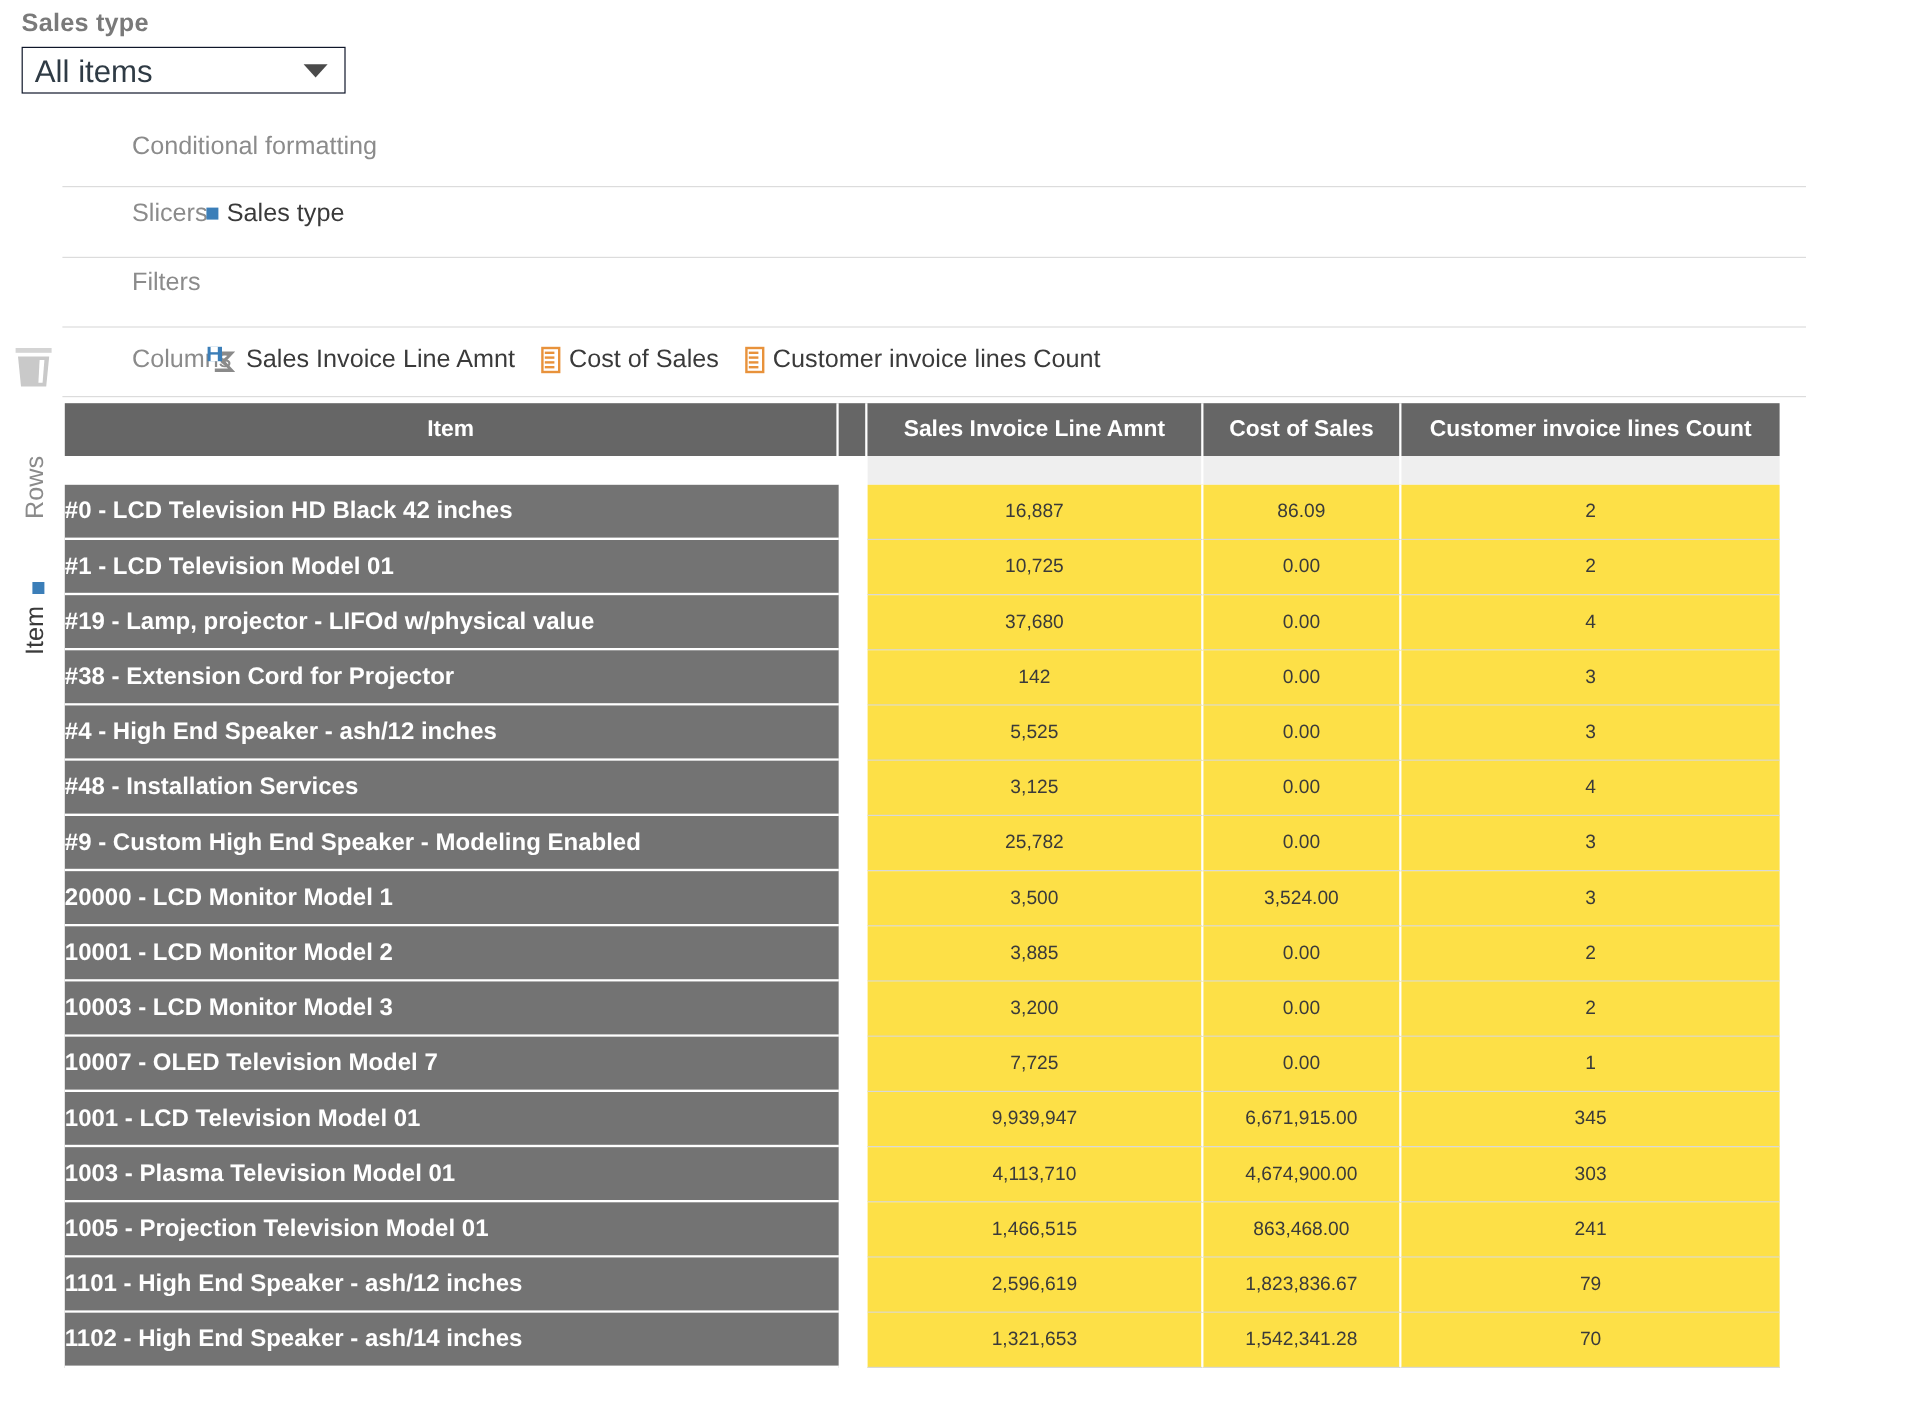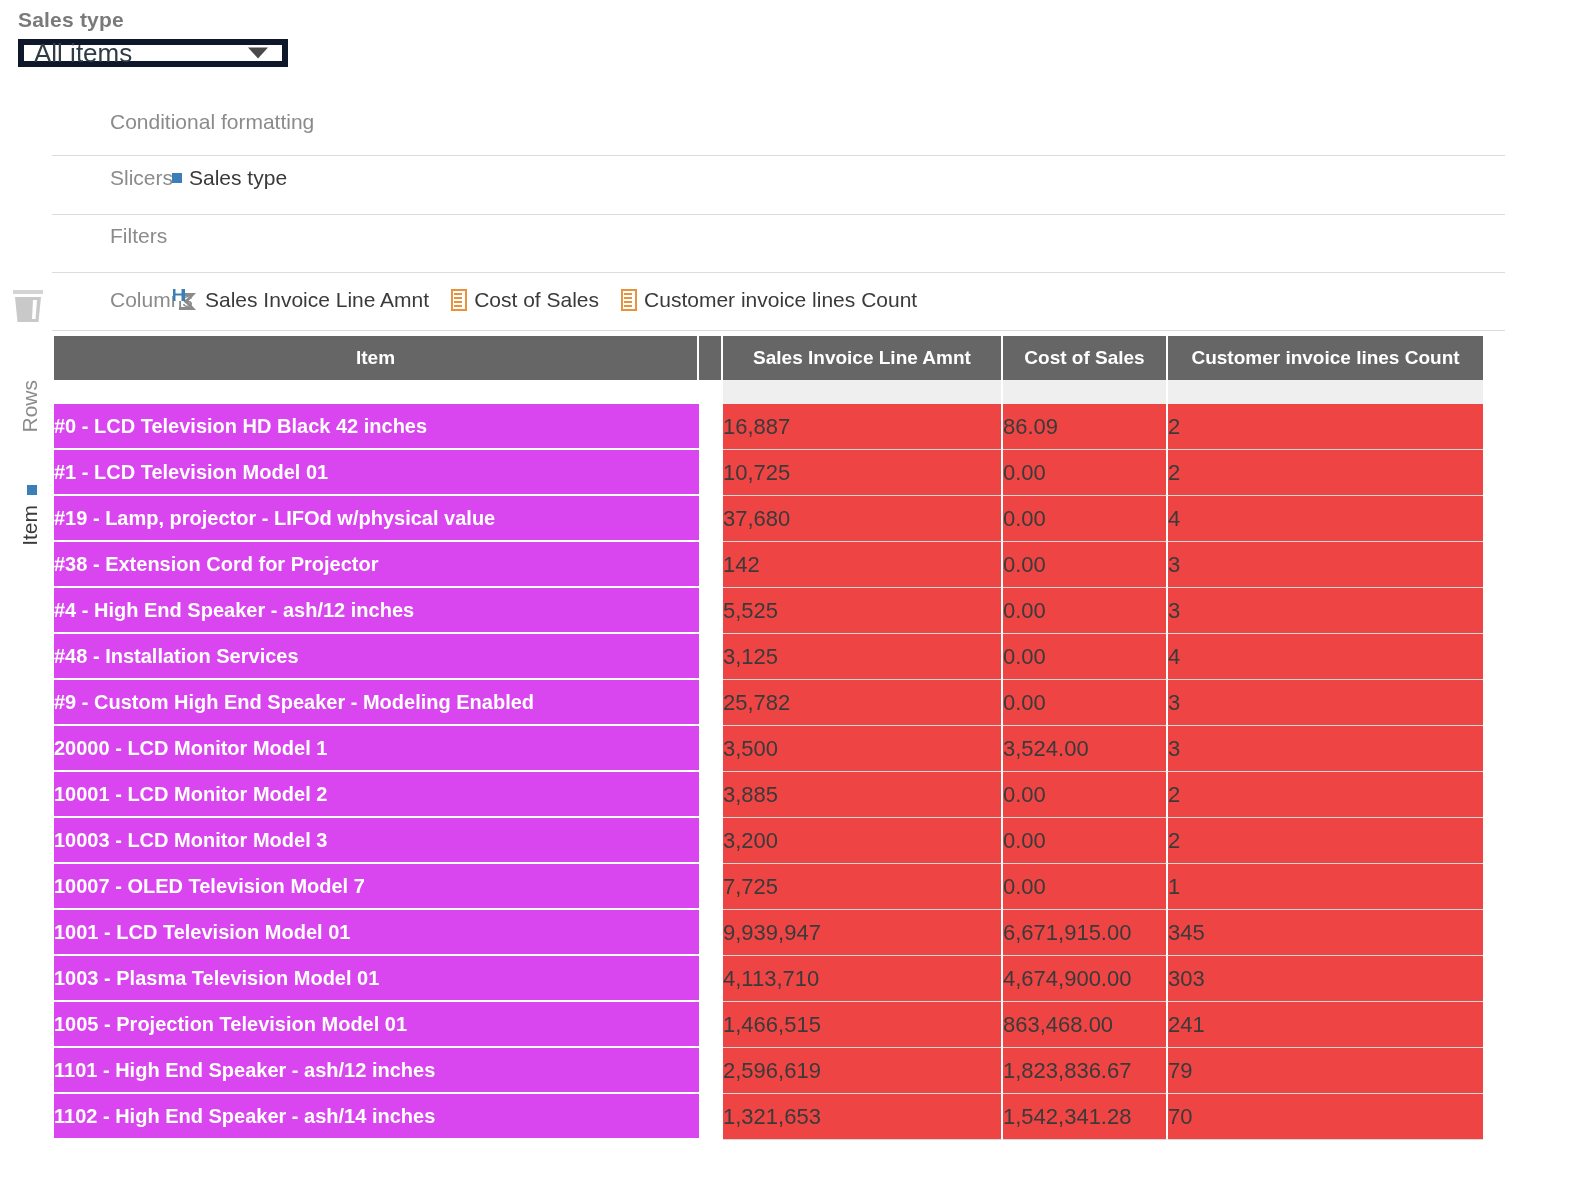--- a/index.html
+++ b/index.html
@@ -25,22 +25,22 @@
   }
   #slicer-title {
     font-size: 21px;
     font-weight: bold;
     color: #7a7a7a;
     letter-spacing: .2px;
     margin-bottom: 7px;
   }
   #slicer-select {
     width: 270px;
-    height: 28px;
-    border: 6px solid #0f172a;
+    height: 39px;
+    border: 1px solid #0f172a;
     background: #ffffff;
     box-sizing: border-box;
     display: flex;
     align-items: center;
     padding: 0 10px;
     position: relative;
   }
   #slicer-select .value {
     font-size: 26px;
     color: #2f3b45;
@@ -209,41 +209,41 @@
   tr.blank-row td {
     height: 22px;
     background: #efefef;
     border-right: 2px solid #ffffff;
   }
   tr.blank-row td.gapcell { background: #ffffff; border-right: none; }
   tr.blank-row td.rowhdr  { background: #ffffff; }
   tr.blank-row td.lastcell { border-right: none; }
 
   td.rowhdr {
-    background: #d946ef;
+    background: #737373;
     color: #ffffff;
     font-size: 20px;
     font-weight: bold;
     height: 44px;
     padding-left: 32px;
     vertical-align: middle;
     border-bottom: 2px solid #ffffff;
     overflow: hidden;
     white-space: nowrap;
   }
   td.gapcell {
     background: #ffffff;
     border-bottom: 2px solid #ffffff;
   }
   td.num {
-    background: #ef4444;
+    background: #fde047;
     color: #3a3a3a;
-    font-size: 22px;
+    font-size: 16px;
     height: 44px;
-    text-align: left;
+    text-align: center;
     padding-right: 13px;
     vertical-align: middle;
     border-bottom: 1px solid #d8d8d8;
     border-right: 2px solid #ffffff;
     white-space: nowrap;
   }
   td.num.lastcell { border-right: none; }
 </style>
 </head>
 <body>

